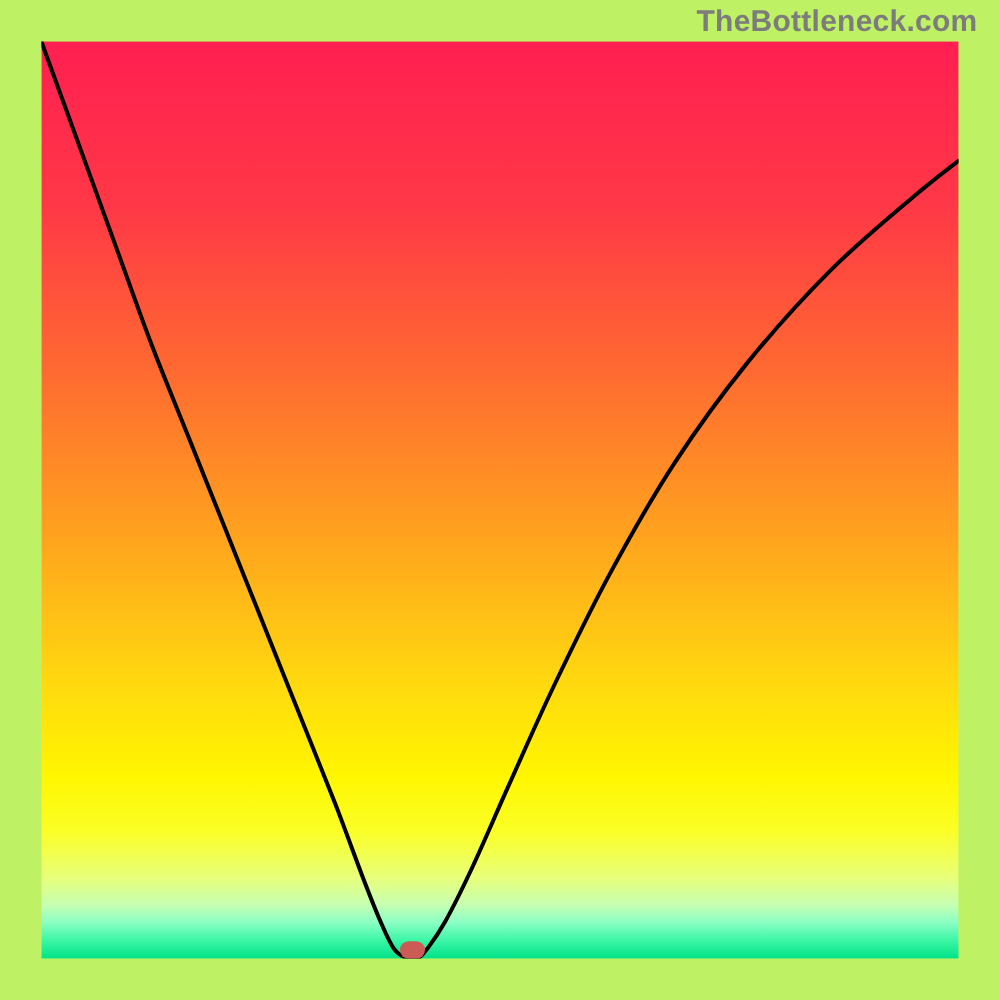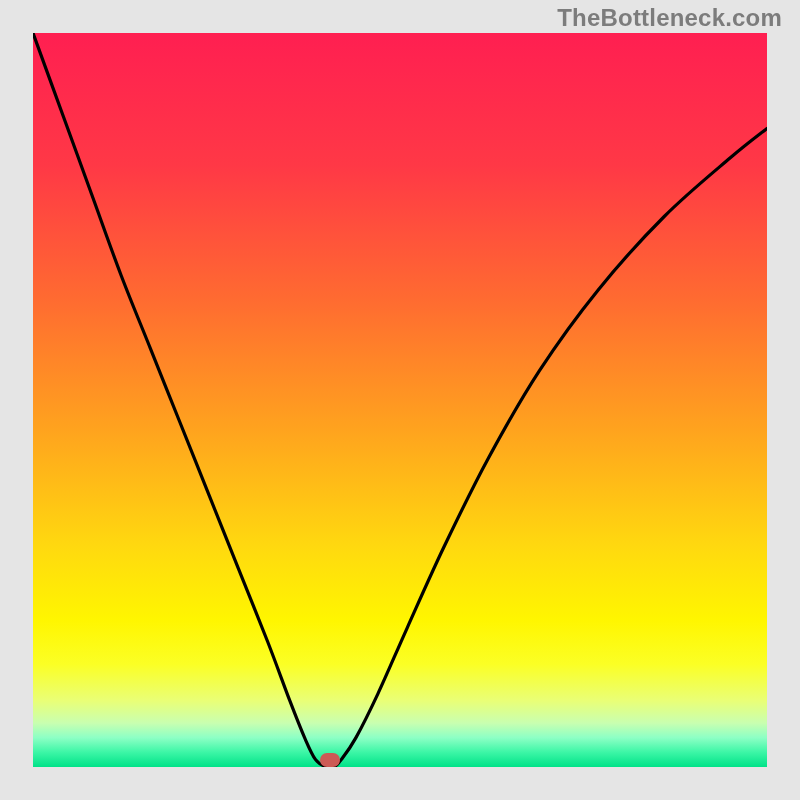--- a/index.html
+++ b/index.html
@@ -9,21 +9,21 @@
     height: 800px;
     background: #000;
     overflow: hidden;
   }
   .frame {
     position: absolute;
     left: 0;
     top: 0;
     width: 800px;
     height: 800px;
-    background: #e5e5e5;
+    background: #bef264;
   }
   .plot-area {
     position: absolute;
     left: 33px;
     top: 33px;
     width: 734px;
     height: 734px;
     overflow: hidden;
   }
   .gradient-bg {

